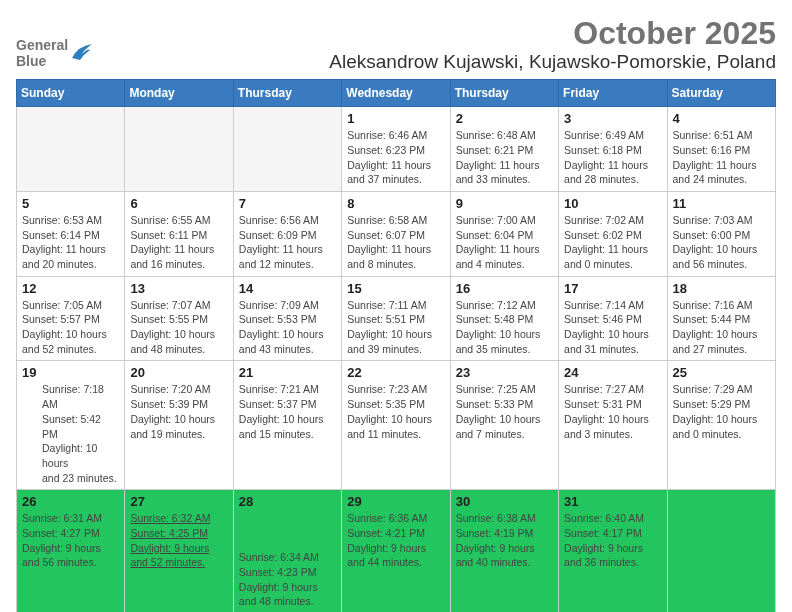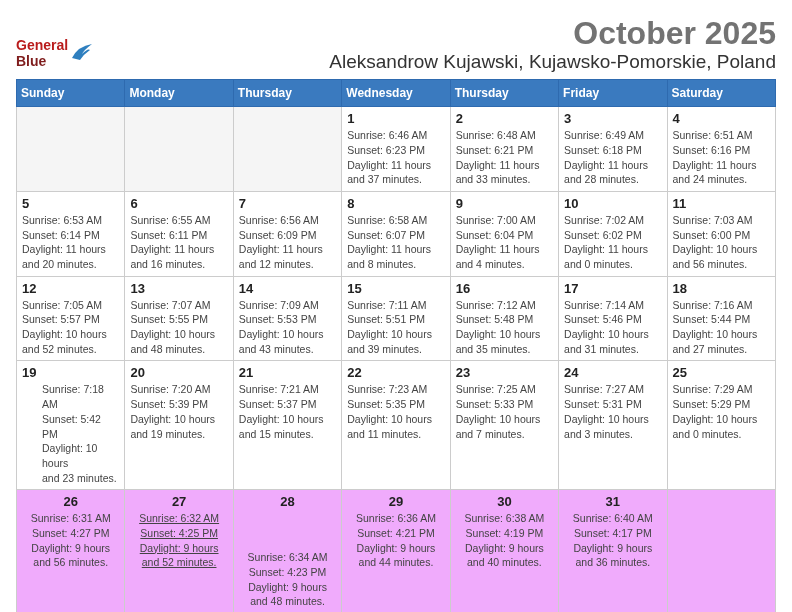--- a/index.html
+++ b/index.html
@@ -15,22 +15,22 @@
       align-items: center;
       margin-bottom: 4px;
     }
     .logo {
       display: flex;
       align-items: center;
       font-size: 14px;
       font-weight: bold;
       color: #1a3a5c;
     }
-    .logo-general { color: #b91c1c; margin-top: 32px; }
-    .logo-blue { color: #7f1d1d; }
+    .logo-general { color: #737373; margin-top: 32px; }
+    .logo-blue { color: #737373; }
     .logo-bird {
       width: 22px;
       height: 18px;
       margin-left: 2px;
     }
     .header-right {
       text-align: right;
       flex: 1;
     }
     .month-title {
@@ -83,22 +83,21 @@
       color: #222;
       display: block;
       margin-bottom: 2px;
     }
     .day-info {
       font-size: 10.5px;
       color: #444;
       line-height: 1.4;
     }
     tr:last-child td {
-      background: #f0abfc;
-      text-align: center;
+      background: #22c55e;
     }
   </style>
 </head>
 <body>
 
 <div class="header-row">
   <div class="logo-area">
     <div class="logo">
       <div>
         <span class="logo-general">General</span><br>

